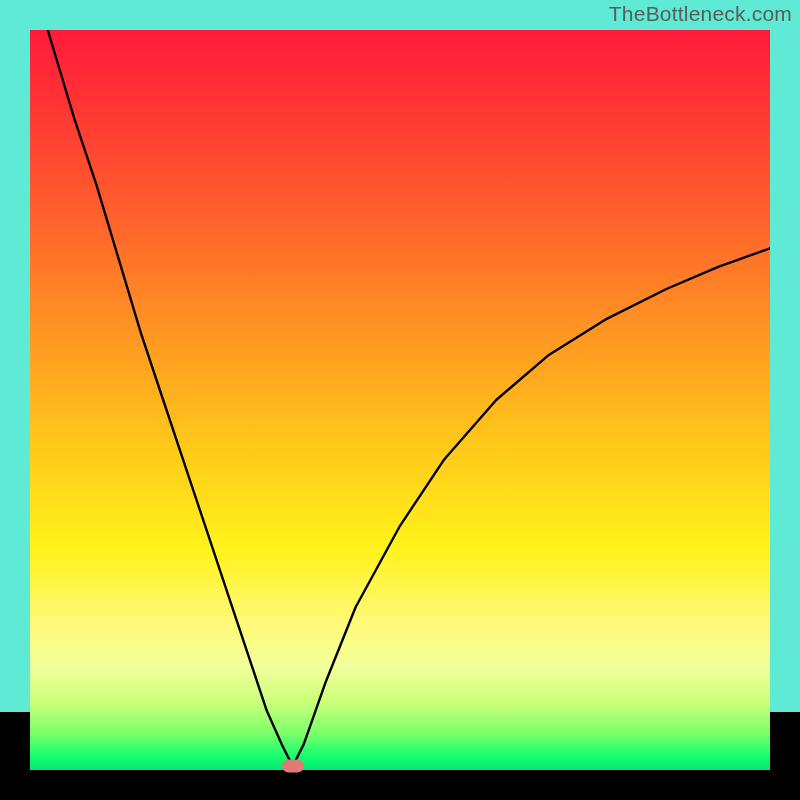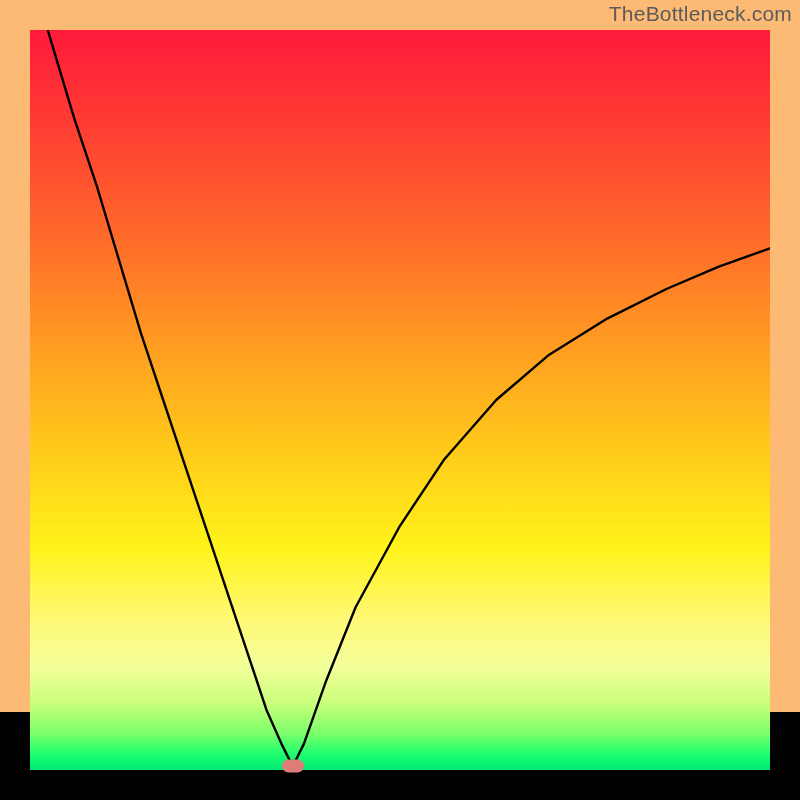--- a/index.html
+++ b/index.html
@@ -8,21 +8,21 @@
     width: 800px;
     height: 800px;
     background: #000000;
     font-family: Arial, Helvetica, sans-serif;
     overflow: hidden;
   }
   .frame {
     position: relative;
     width: 800px;
     height: 712px;
-    background: #fdba74;
+    background: #5eead4;
   }
   .watermark {
     position: absolute;
     top: 2px;
     right: 8px;
     color: #5b5b5b;
     font-size: 21px;
     font-weight: 400;
     letter-spacing: 0.2px;
     z-index: 5;

